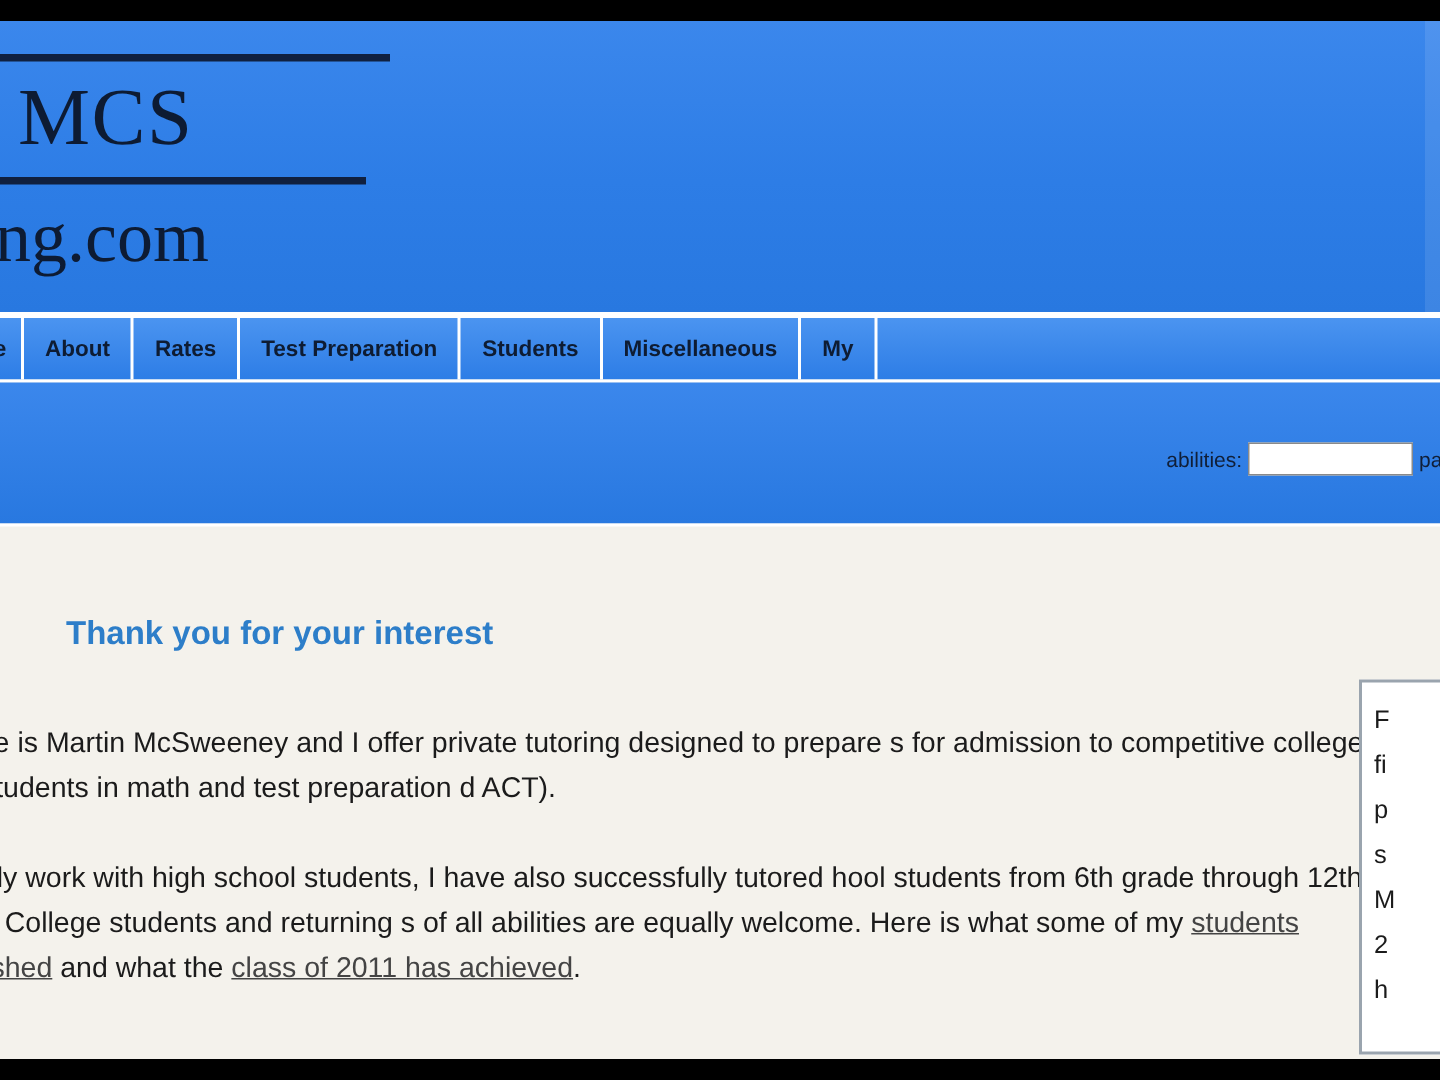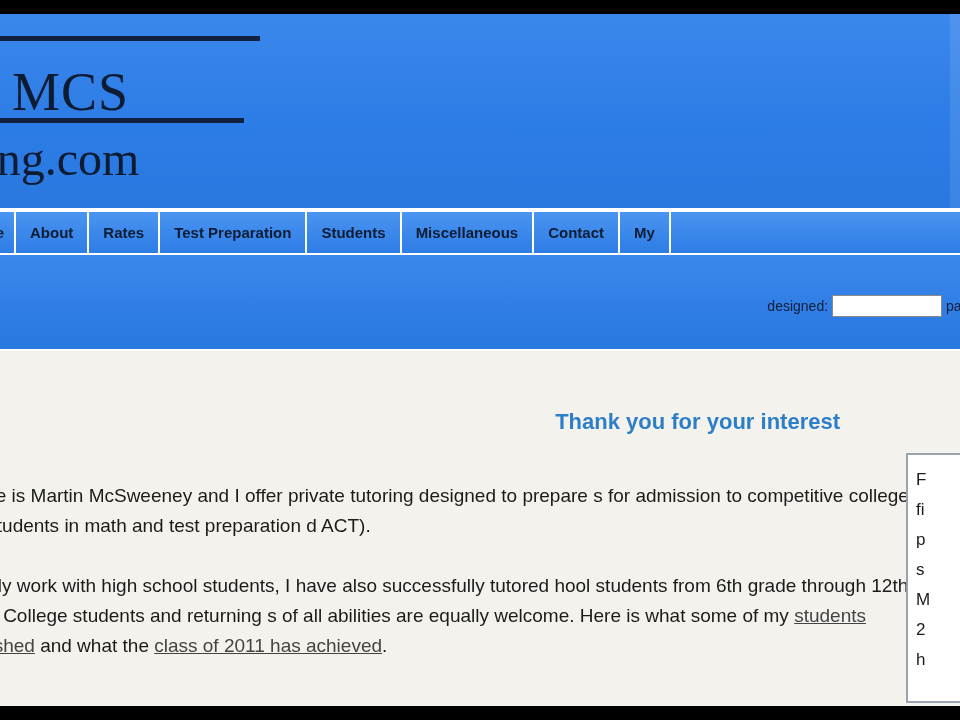--- a/index.html
+++ b/index.html
@@ -66,21 +66,20 @@
     background: #10203f;
   }
   .logo-mcs {
     position: absolute;
     left: 40px; top: 26px;
     font-family: "Liberation Serif", serif;
     font-size: 54px;
     line-height: 60px;
     color: #0d1b33;
     letter-spacing: 1px;
-    margin-top: 14px;
   }
   .logo-rule-bottom {
     position: absolute;
     left: 0px; top: 96px;
     width: 272px; height: 5px;
     background: #10203f;
   }
   .logo-domain {
     position: absolute;
     left: -42px; top: 108px;
@@ -163,25 +162,26 @@
     position: absolute;
     left: 0; top: 339px;
     width: 960px;
     height: 353px;
     background: #f4f2ec;
   }
   .page-title {
     position: absolute;
     left: 0; right: 0;
     top: 56px;
-    text-align: right;
+    text-align: left;
     padding-right: 120px;
     color: #2d7ec9;
     font-size: 22px;
     font-weight: bold;
+    padding-left: 44px;
   }
   .body-col {
     position: absolute;
     left: -56px;
     top: 128px;
     width: 1000px;
     color: #1b1b1b;
     font-size: 19px;
     line-height: 30px;
   }
@@ -226,27 +226,26 @@
       <div class="header-right-fade"></div>
     </div>
 
     <div class="navbar">
       <div class="nav-item clipped-left">e</div>
       <div class="nav-item">About</div>
       <div class="nav-item">Rates</div>
       <div class="nav-item">Test Preparation</div>
       <div class="nav-item">Students</div>
       <div class="nav-item">Miscellaneous</div>
-      <div class="nav-item">Contact</div>
       <div class="nav-item clipped-right">My </div>
     </div>
 
     <div class="login-band">
       <div class="login-row">
-        <span class="login-label">designed:</span>
+        <span class="login-label">abilities:</span>
         <input class="login-input" type="text" placeholder="" style="">
         <span class="login-label">password</span>
       </div>
     </div>
 
     <div class="content">
 
       <div class="page-title">Thank you for your interest</div>
 
       <div class="body-col">

